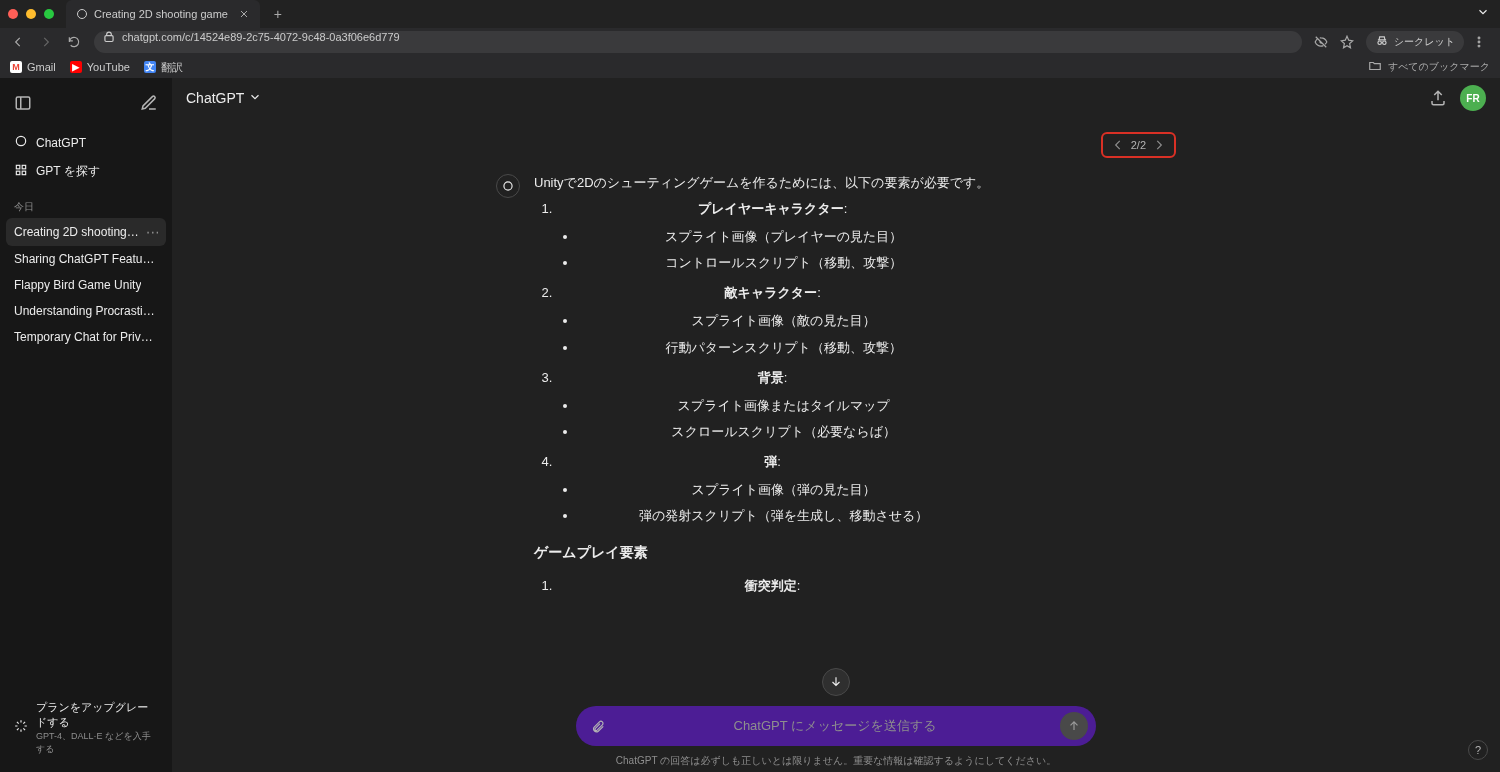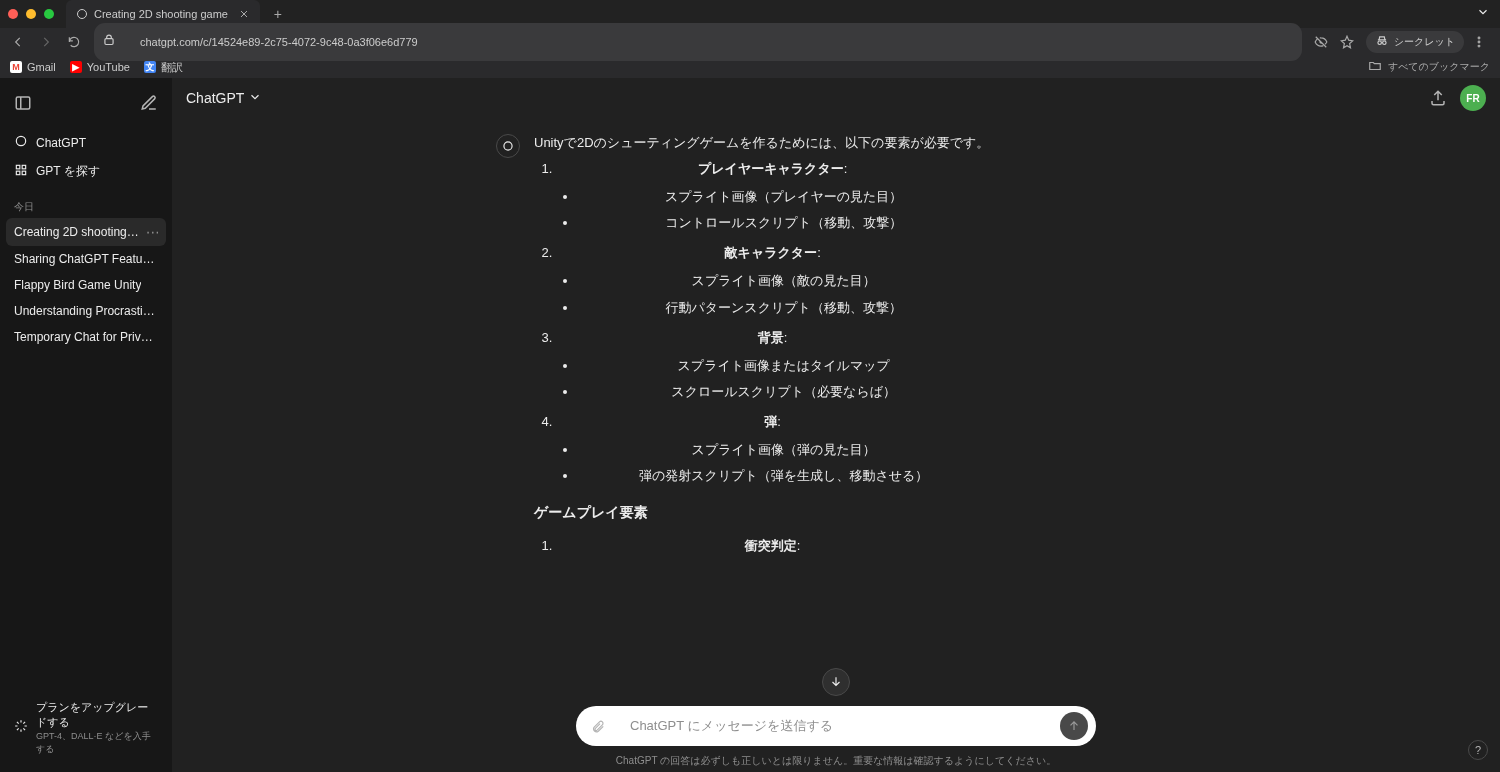--- a/index.html
+++ b/index.html
@@ -13,21 +13,21 @@
 .t-red { background: #ff5f57; }
 .t-yellow { background: #febc2e; }
 .t-green { background: #28c840; }
 .tab { display: flex; align-items: center; gap: 6px; background: #2a2a2c; height: 28px; padding: 0 10px; border-radius: 6px 6px 0 0; font-size: 11px; color: #ccc; }
 .tab-icon { width: 12px; height: 12px; display: flex; align-items: center; justify-content: center; }
 .tab-close { width: 12px; height: 12px; display: flex; align-items: center; justify-content: center; color: #aaa; margin-left: 4px; }
 .new-tab { width: 20px; height: 20px; display: flex; align-items: center; justify-content: center; color: #aaa; margin-left: 8px; font-size: 14px; }
 .toolbar { height: 28px; display: flex; align-items: center; padding: 0 6px; gap: 4px; background: #2a2a2c; }
 .nav-btn { width: 24px; height: 24px; display: flex; align-items: center; justify-content: center; color: #aaa; }
 .nav-btn.disabled { color: #666; }
-.url-bar { flex: 1; height: 38px; background: #3a3a3c; border-radius: 11px; display: flex; align-items: center; padding: 0 8px; gap: 24px; font-size: 11px; color: #ccc; margin: 0 4px; }
+.url-bar { flex: 1; height: 22px; background: #3a3a3c; border-radius: 11px; display: flex; padding: 0 8px; gap: 6px; font-size: 11px; color: #ccc; margin: 0 4px; }
 .right-toolbar { display: flex; align-items: center; gap: 4px; padding-right: 4px; }
 .right-toolbar .icon-btn { width: 22px; height: 22px; display: flex; align-items: center; justify-content: center; color: #aaa; }
 .secret-pill { display: flex; align-items: center; gap: 5px; background: #3a3a3c; border-radius: 12px; padding: 3px 9px; font-size: 10px; color: #ccc; margin-left: 4px; }
 .bookmarks-bar { height: 22px; display: flex; align-items: center; padding: 0 10px; gap: 14px; background: #2a2a2c; font-size: 11px; color: #ccc; }
 .bookmark { display: flex; align-items: center; gap: 5px; }
 .bm-icon { width: 12px; height: 12px; display: flex; align-items: center; justify-content: center; border-radius: 2px; font-size: 9px; font-weight: bold; }
 .bm-gmail { background: #fff; color: #ea4335; }
 .bm-youtube { background: #ff0000; color: #fff; }
 .bm-translate { background: #4285f4; color: #fff; }
 .bookmarks-right { margin-left: auto; display: flex; align-items: center; gap: 6px; font-size: 10px; color: #aaa; }
@@ -75,21 +75,21 @@
 .assistant-content ol li > b { font-weight: 600; }
 .assistant-content ul { padding-left: 22px; margin-top: 6px; }
 .assistant-content ul li { margin-bottom: 4px; list-style: disc; font-weight: 400; }
 .assistant-content p.intro { margin-bottom: 4px; }
 
 
 .scroll-down { position: absolute; left: 50%; transform: translateX(-50%); bottom: 76px; width: 28px; height: 28px; border-radius: 50%; background: #2f2f2f; border: 1px solid #494949; display: flex; align-items: center; justify-content: center; color: #ececec; }
 
 
 .input-area { position: absolute; left: 50%; transform: translateX(-50%); bottom: 26px; width: 520px; }
-.input-box { display: flex; align-items: center; background: #ffffff; border-radius: 22px; padding: 6px 8px 6px 10px; gap: 20px; }
+.input-box { display: flex; align-items: center; background: #4c1d95; border-radius: 22px; padding: 6px 8px 6px 10px; gap: 20px; text-align: center; }
 .attach-icon { width: 24px; height: 24px; display: flex; align-items: center; justify-content: center; color: #b4b4b4; }
 .input-placeholder { flex: 1; font-size: 13px; color: #8e8e8e; }
 .send-btn { width: 28px; height: 28px; border-radius: 50%; background: #494949; display: flex; align-items: center; justify-content: center; color: #9a9a9a; }
 .disclaimer { position: absolute; left: 50%; transform: translateX(-50%); bottom: 4px; font-size: 10px; color: #8e8e8e; }
 
 
 .help-btn { position: absolute; right: 12px; bottom: 12px; width: 20px; height: 20px; border-radius: 50%; border: 1px solid #494949; display: flex; align-items: center; justify-content: center; font-size: 11px; color: #b4b4b4; }
 
 svg { width: 14px; height: 14px; stroke: currentColor; stroke-width: 2; fill: none; }
 .icon-lg svg { width: 18px; height: 18px; }
@@ -273,20 +273,35 @@
             </svg>
         </div>
         <div class="avatar">
           <span>FR</span>
         </div>
       </div>
     </div>
 
     <div class="conversation">
       <div class="conversation-inner">
+        <div class="version-nav">
+          <div class="version-box">
+            <span class="chev">
+                <svg viewBox="0 0 24 24">
+                  <path d="M15 5l-7 7 7 7"></path>
+                </svg>
+              </span>
+            <span>2/2</span>
+            <span class="chev">
+                <svg viewBox="0 0 24 24">
+                  <path d="M9 5l7 7-7 7"></path>
+                </svg>
+              </span>
+          </div>
+        </div>
         <div class="assistant-row">
           <div class="assistant-avatar">
             <svg viewBox="0 0 24 24">
                 <circle cx="12" cy="12" r="7"></circle>
               </svg>
           </div>
           <div class="assistant-content">
             <p class="intro">Unityで2Dのシューティングゲームを作るためには、以下の要素が必要です。</p>
             <ol>
               <li>

